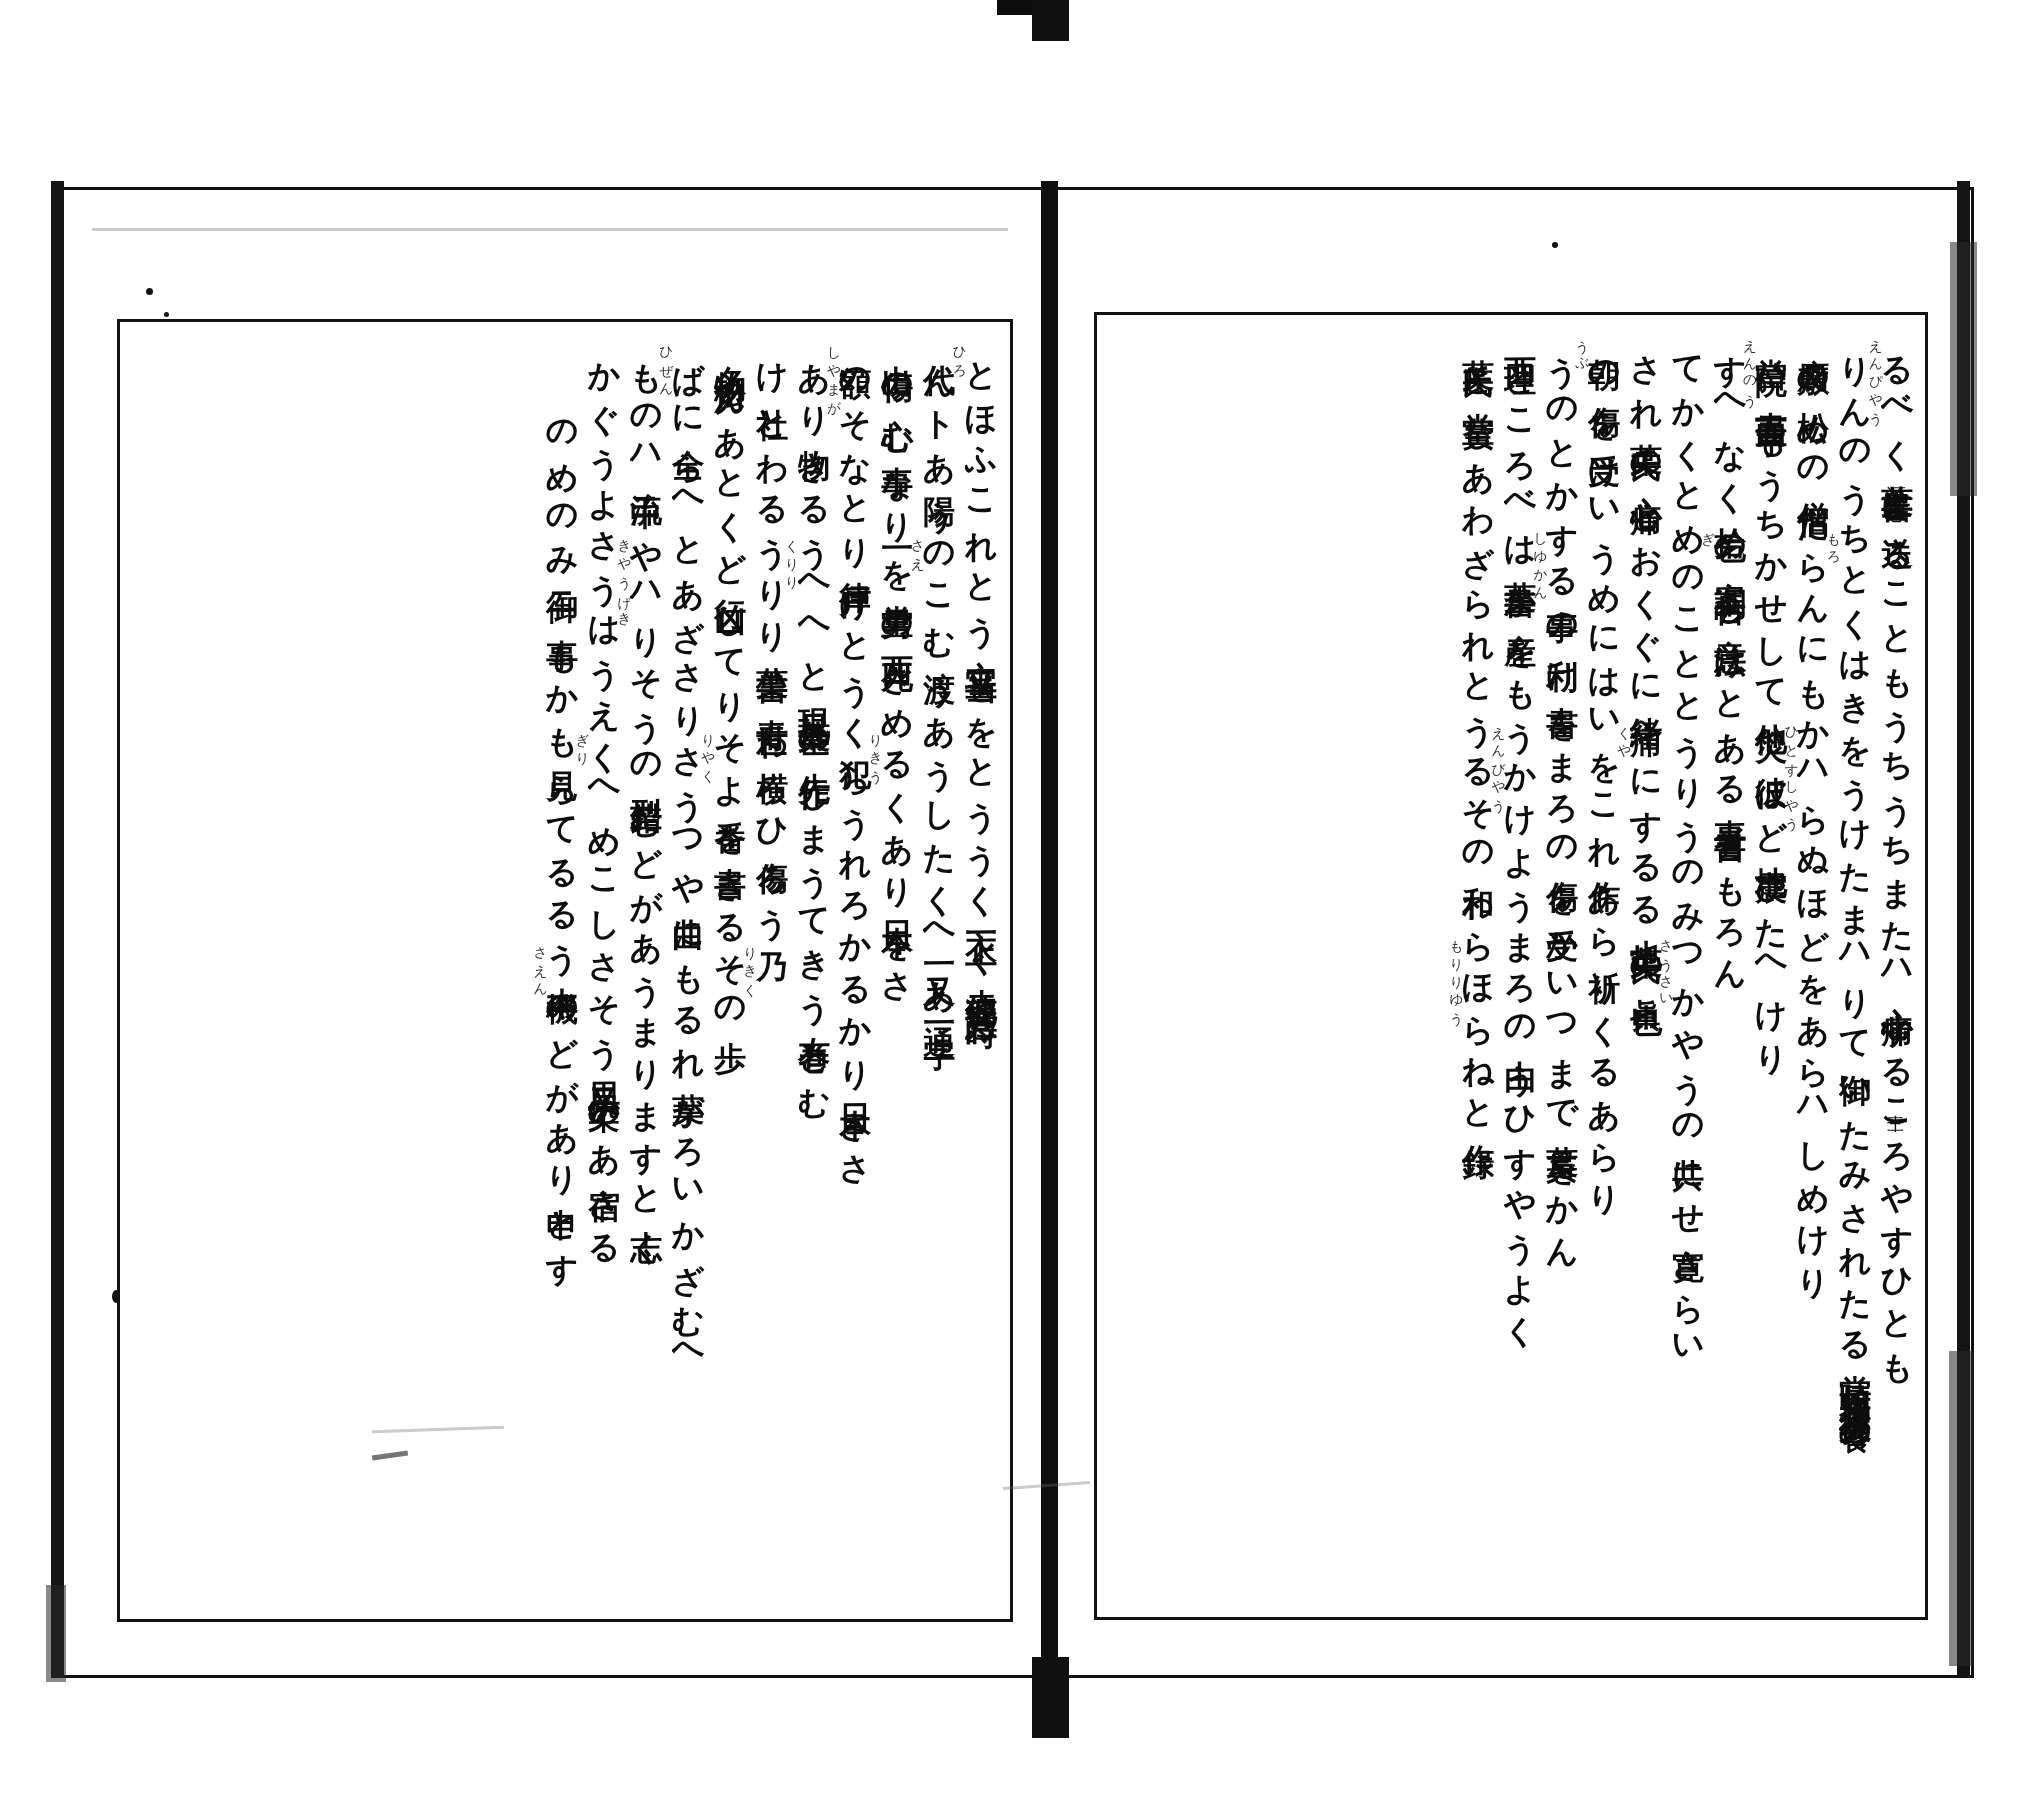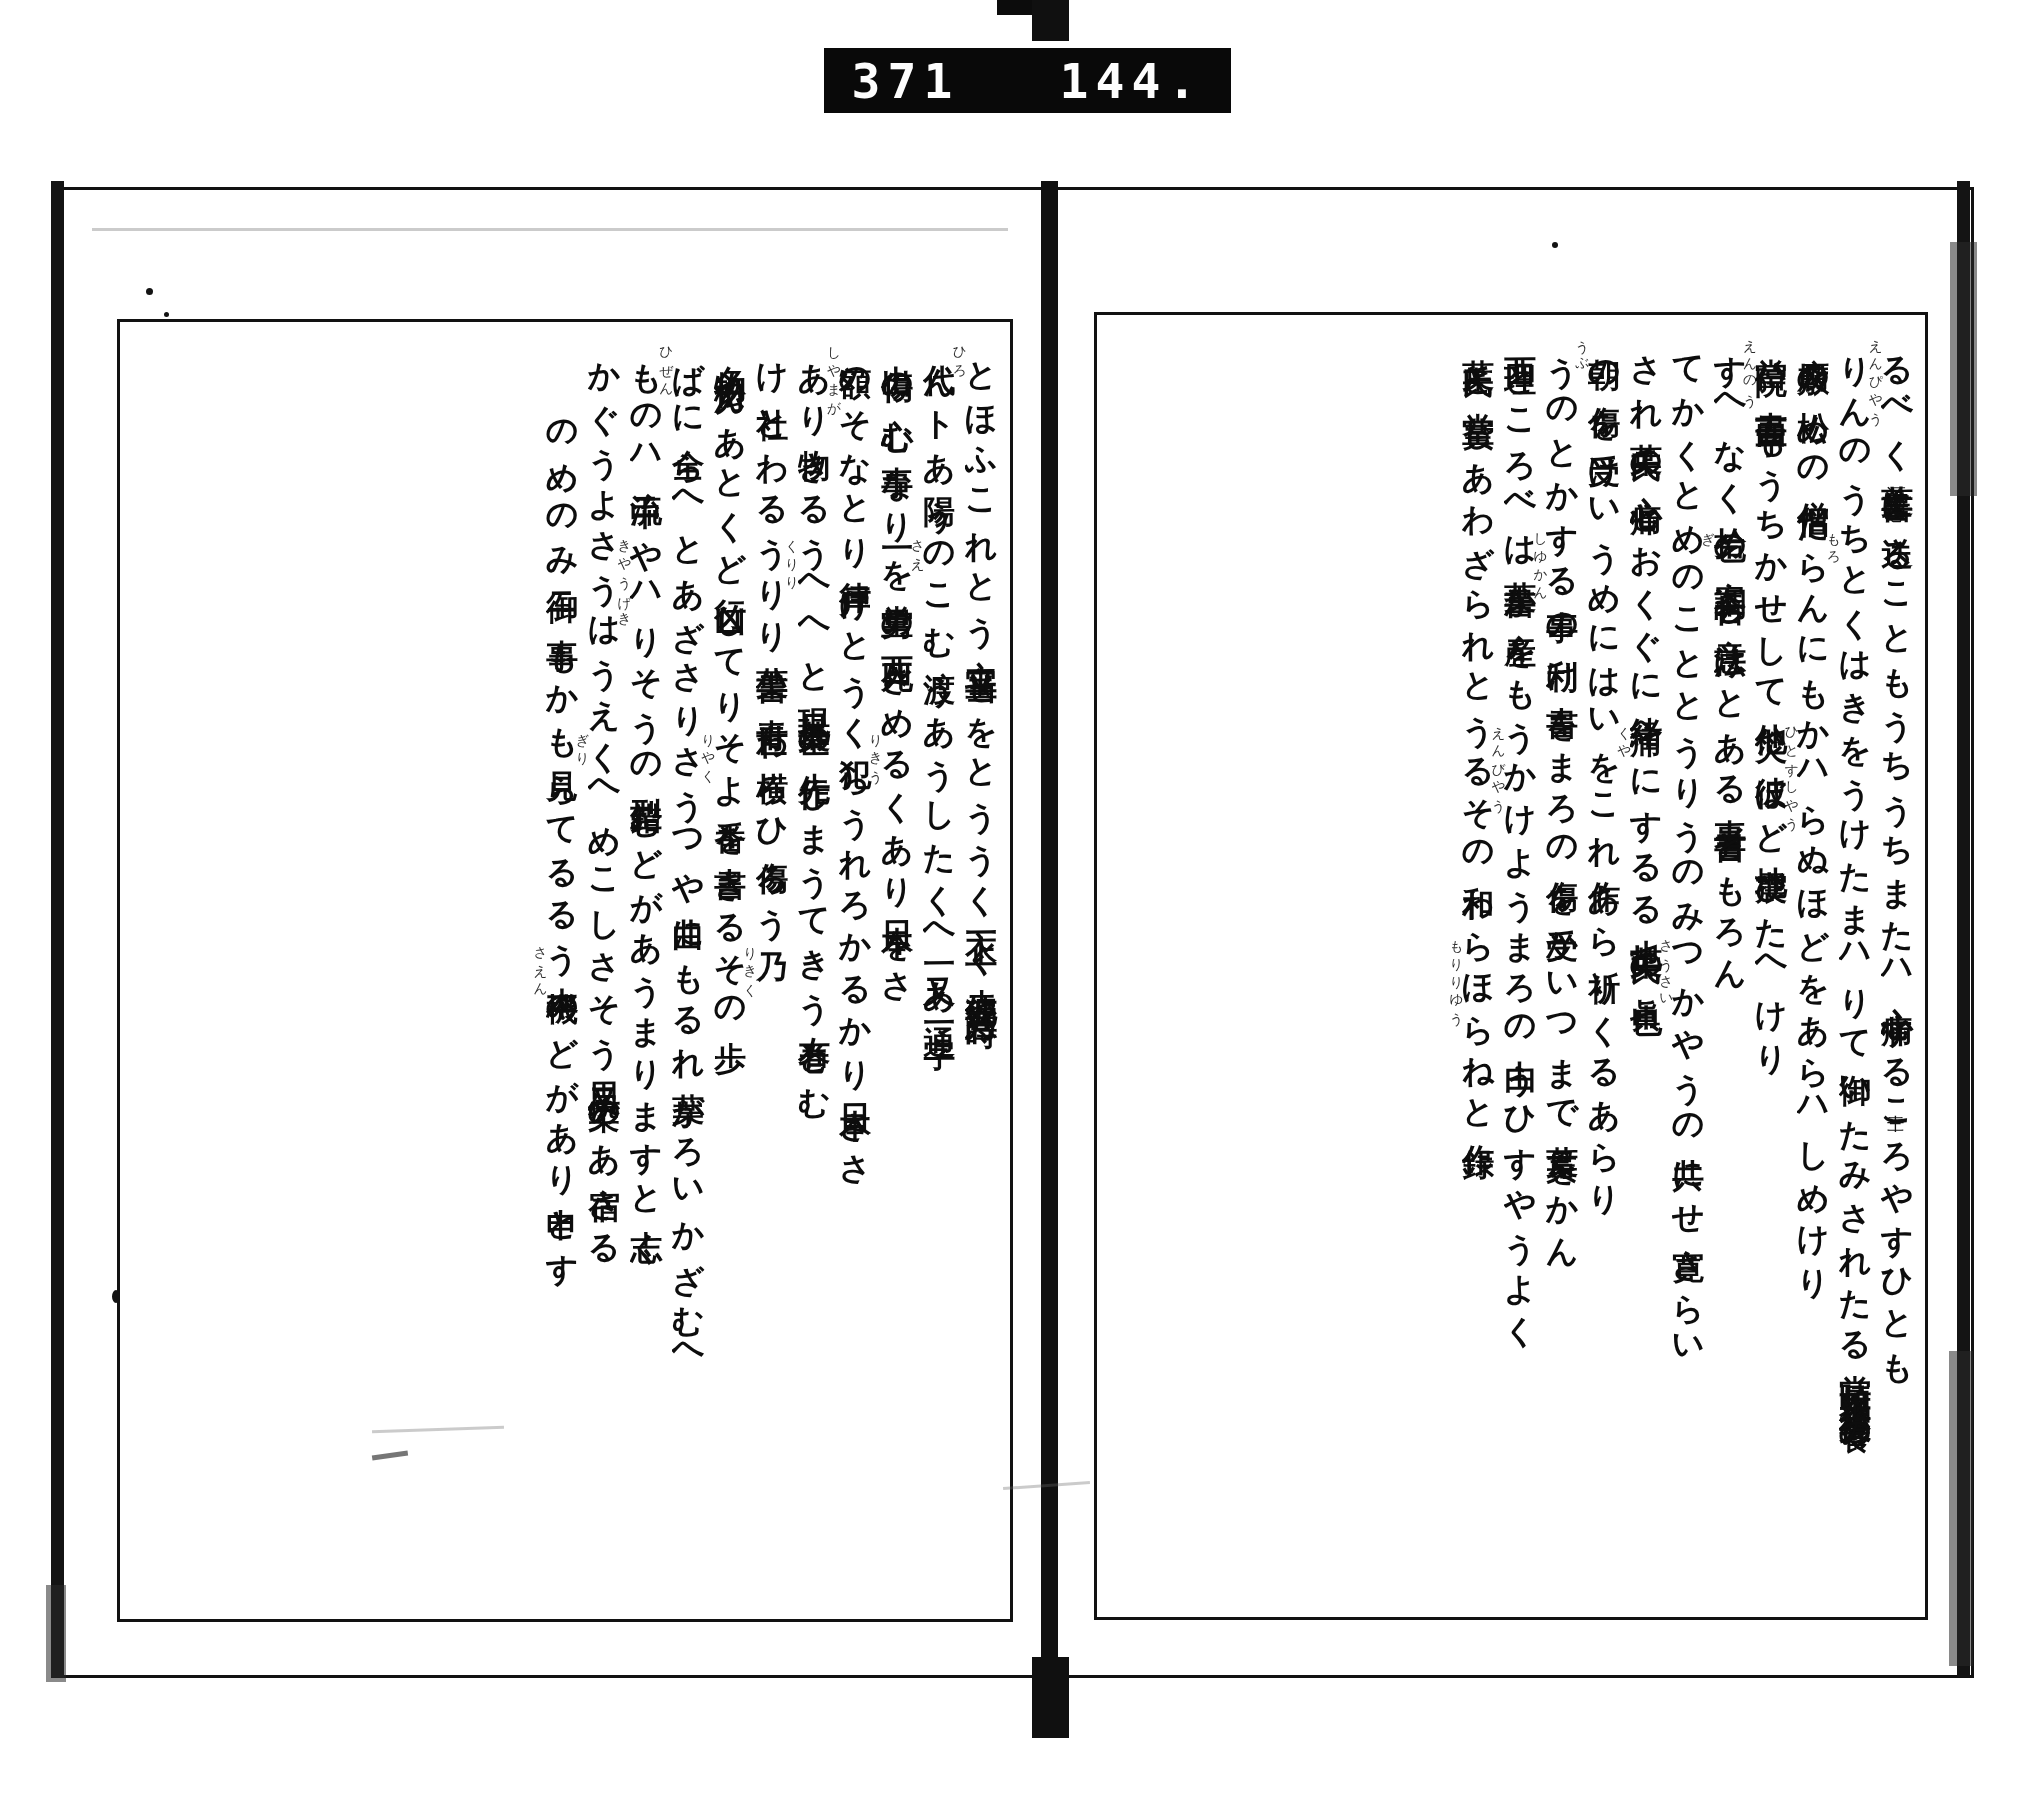--- a/index.html
+++ b/index.html
@@ -198,24 +198,20 @@
     position: absolute;
     background: #6a6a6a;
     opacity: .35;
   }
 </style>
 </head>
 <body>
 
 <div id="film-header">
   <div id="film-notch"></div>
-  <div id="frame-counter">
-    <span class="num">371</span>
-    <span class="num">144.</span>
-  </div>
 </div>
 
 <div id="scan">
 
   <div class="book-outer"></div>
 
   <div class="edge-bar" id="edge-left"></div>
   <div class="edge-bar" id="edge-right"></div>
 
   <div class="edge-smudge" style="left:1904px; top:61px; width:26.5px; height:254px;"></div>

